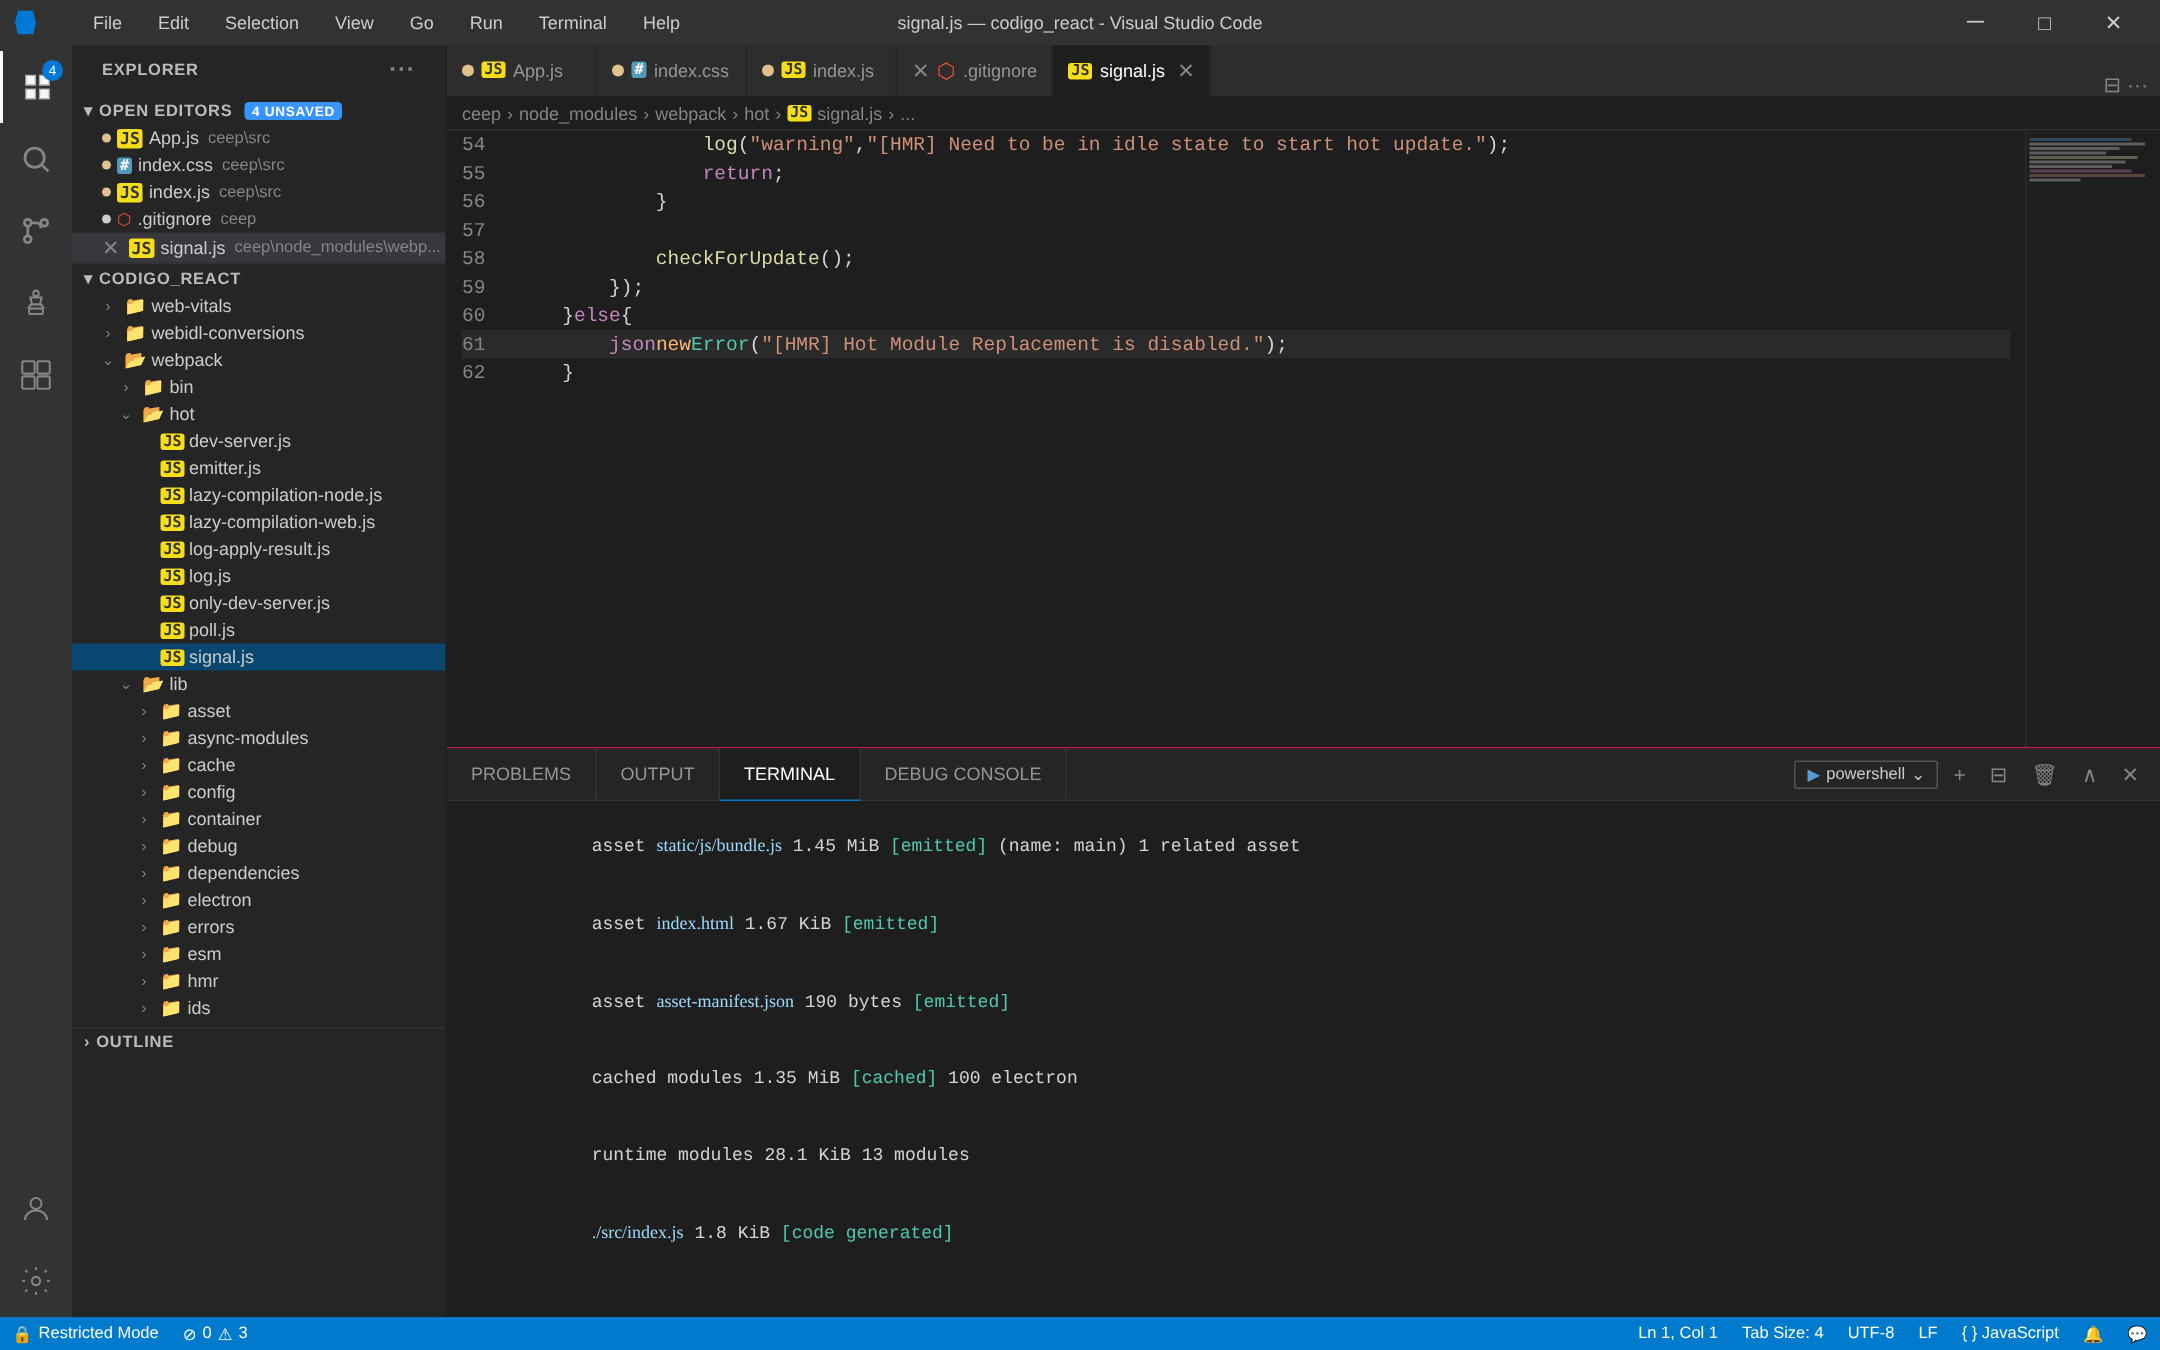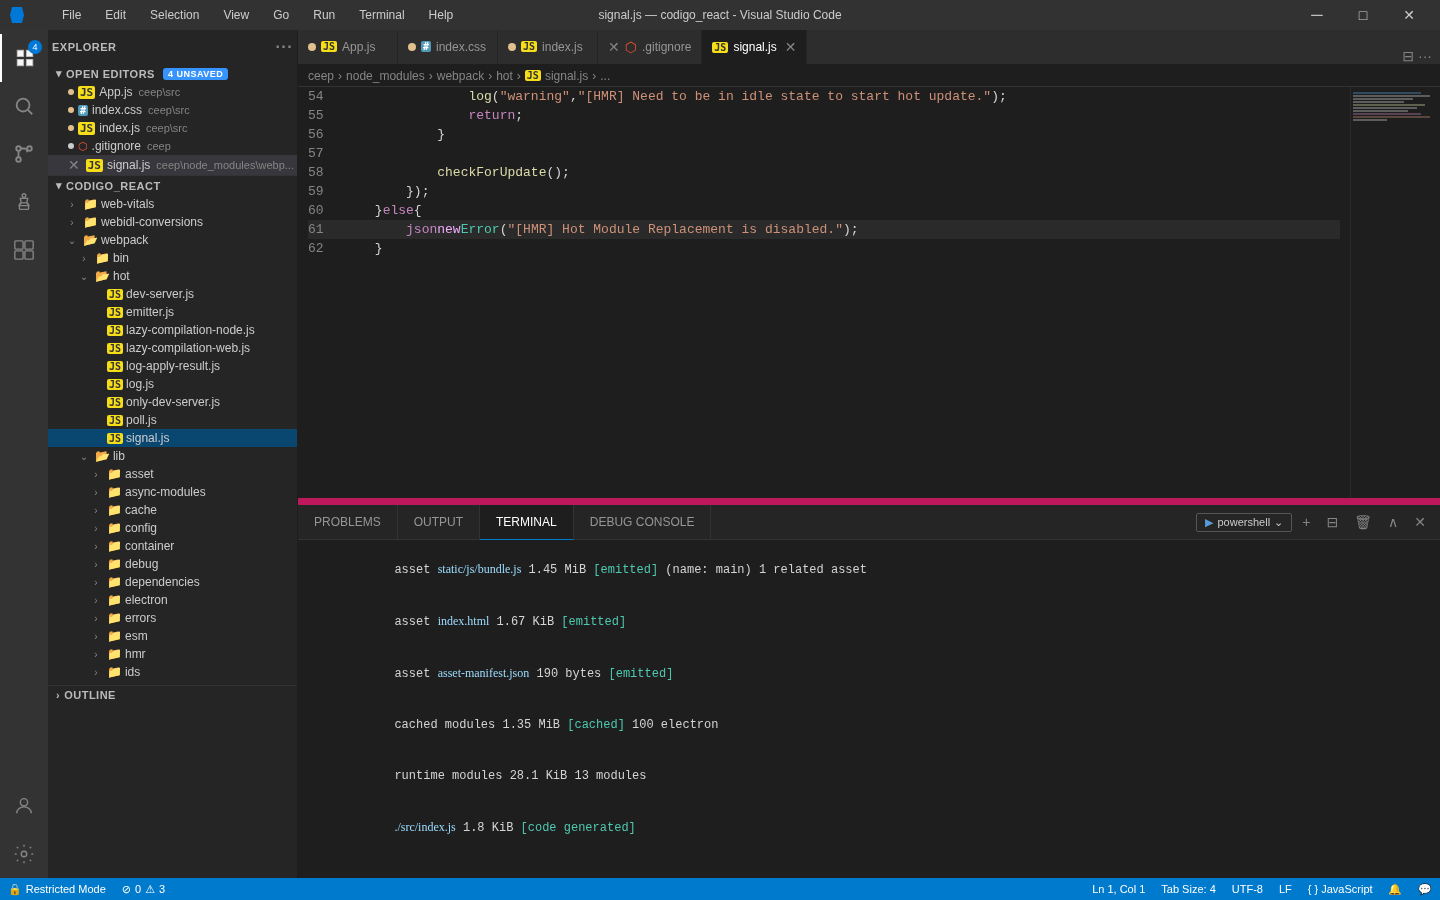--- a/index.html
+++ b/index.html
@@ -72,21 +72,21 @@
     #sidebar {
       width: 250px;
       background: #252526;
       display: flex;
       flex-direction: column;
       flex-shrink: 0;
       overflow: hidden;
       border-right: 1px solid #1e1e1e;
     }
     #sidebar-header {
-      padding: 8px 4px;
+      padding: 8px 20px;
       font-size: 11px;
       font-weight: bold;
       color: #bbbbbb;
       letter-spacing: 0.5px;
       display: flex;
       justify-content: space-between;
       align-items: center;
     }
     #sidebar-header .three-dots { cursor: pointer; font-size: 16px; color: #858585; }
 
@@ -205,41 +205,41 @@
       display: flex;
       position: relative;
     }
     #code-editor::-webkit-scrollbar { width: 8px; height: 8px; }
     #code-editor::-webkit-scrollbar-thumb { background: #424242; }
     #code-content { flex: 1; padding: 0 10px; }
     .code-line { display: flex; }
     .ln { color: #858585; min-width: 30px; text-align: right; padding-right: 20px; user-select: none; }
 
     
-    .kw { color: #f0abfc; }
+    .kw { color: #fdba74; }
     .kw-flow { color: #c586c0; }
     .str { color: #ce9178; }
     .fn { color: #dcdcaa; }
     .cls { color: #4ec9b0; }
 
     
     #minimap {
       width: 90px;
       background: #1e1e1e;
       border-left: 1px solid #333;
       overflow: hidden;
       flex-shrink: 0;
       opacity: 0.7;
     }
 
     
     #terminal-panel {
       height: 380px;
       background: #1e1e1e;
-      border-top: 7px solid #be185d;
+      border-top: 1px solid #be185d;
       display: flex;
       flex-direction: column;
       flex-shrink: 0;
     }
     #terminal-tabs {
       height: 35px;
       background: #252526;
       display: flex;
       align-items: center;
       border-bottom: 1px solid #333;

